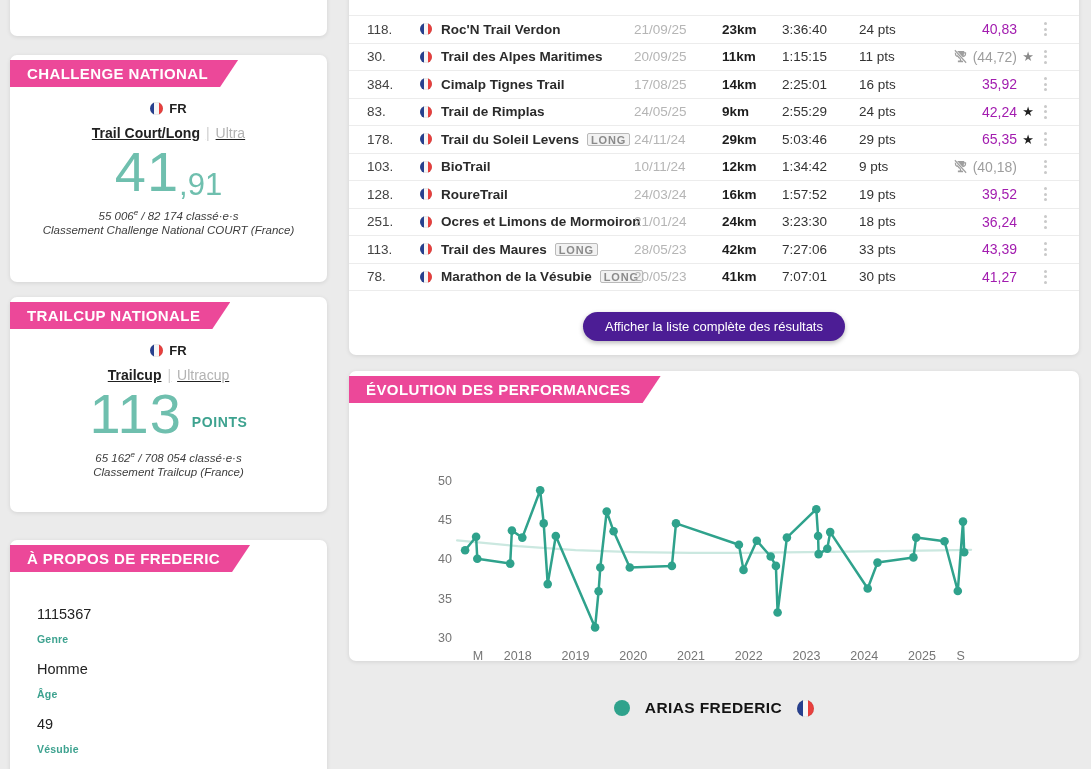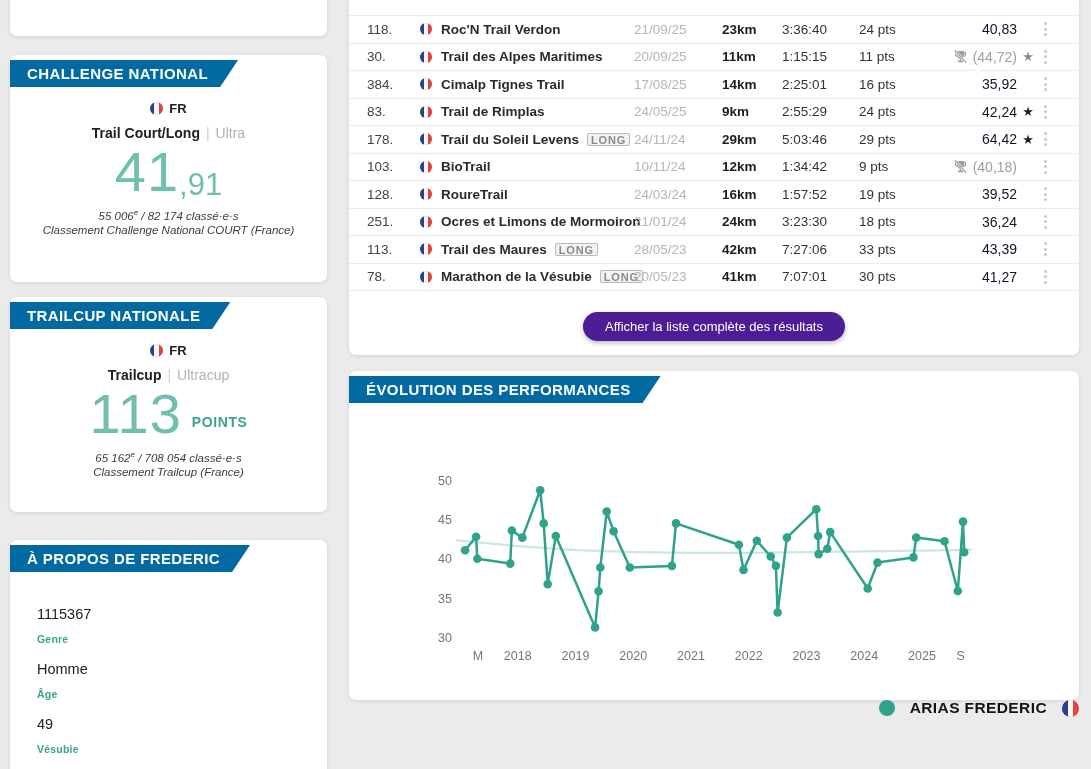--- a/index.html
+++ b/index.html
@@ -10,39 +10,39 @@
     font-family:"Liberation Sans","DejaVu Sans",sans-serif;
     color:#212121;
   }
   .card {
     position:absolute; background:#fff; border-radius:7px;
     box-shadow:0 1px 4px rgba(0,0,0,.10);
   }
   
   .ribbon {
     position:absolute; left:0; top:5px;
-    background:#0369a1; color:#fff;
+    background:#ec4899; color:#fff;
     font-weight:bold; font-size:15px; letter-spacing:.4px;
     padding:5px 30px 5px 17px; white-space:nowrap;
     clip-path:polygon(0 0,100% 0,calc(100% - 18px) 100%,0 100%);
   }
   
   #card-top-cut   { left:10px; top:-20px; width:317px; height:56px; }
   #card-challenge { left:10px; top:55px;  width:317px; height:227px; }
   #card-trailcup  { left:10px; top:297px; width:317px; height:215px; }
   #card-about     { left:10px; top:540px; width:317px; height:300px; }
   .side-body { text-align:center; padding-top:46px; }
   .flag-line { display:flex; justify-content:center; align-items:center; gap:6px; }
   .flag {
     display:inline-block; width:13px; height:13px; border-radius:50%;
     background:linear-gradient(90deg,#27408f 0 34%,#f6f6f6 34% 66%,#e8403e 66% 100%);
     box-shadow:inset 0 0 1px rgba(0,0,0,.25); flex:0 0 auto;
   }
   .flag-code { font-size:13px; font-weight:bold; color:#212121; }
-  .cat-line { margin-top:9px; font-size:14px; }
+  .cat-line { margin-top:9px; font-size:14px;text-decoration:underline; }
   .cat-active { font-weight:bold; color:#212121; }
   .cat-sep { color:#cfcfcf; margin:0 6px; }
   .cat-inactive { color:#b3b3b3; }
   .big-line { margin-top:2px; color:#6fbfae; line-height:1.05; }
   .big-main { font-size:56px; font-weight:300; letter-spacing:1px; }
   .big-dec  { font-size:31px; font-weight:300; position:relative; top:4px; }
   .points-label { font-size:14px; font-weight:bold; color:#3da28f; letter-spacing:.6px; margin-left:10px; position:relative; top:-6px; }
   .rank-line { margin-top:6px; font-style:italic; font-size:11.5px; color:#3c3c3c; }
   .classement-line { font-style:italic; font-size:11.5px; color:#3c3c3c; margin-top:2px; }
   sup { font-size:8px; }
@@ -61,39 +61,39 @@
   .c-flag .flag { width:12px; height:12px; }
   .c-name  { left:92px;  width:225px; font-weight:bold; color:#2b2b2b; white-space:nowrap; }
   .long-badge {
     margin-left:8px; font-size:11px; font-weight:bold; color:#8a8a8a; letter-spacing:.8px;
     border:1px solid #b9b9b9; background:#f2f2f2; border-radius:2px; padding:0 3px; line-height:12px; height:13px;
   }
   .c-date  { left:285px; width:52px;  color:#b5b5b5; }
   .c-km    { left:373px; width:52px;  font-weight:bold; color:#1d1d1d; }
   .c-time  { left:433px; width:60px;  color:#333; }
   .c-pts   { left:510px; width:55px;  color:#333; }
-  .c-score { left:560px; width:108px; justify-content:flex-end; gap:5px; color:#0f172a; font-size:14px; }
+  .c-score { left:560px; width:108px; justify-content:flex-end; gap:5px; color:#a21caf; font-size:14px; }
   .score-muted { color:#9e9e9e; }
   .c-star  { left:671px; width:16px;  font-size:13px; justify-content:center; }
   .star-black { color:#212121; }
   .star-gray  { color:#8a8a8a; }
   .c-dots  { left:691px; width:10px;  flex-direction:column; justify-content:center; gap:2.5px; }
   .dot { width:3px; height:3px; border-radius:50%; background:#c9c9c9; }
   .btn-pill {
     display:block; margin:21px auto 0; border:none; cursor:pointer;
     background:#4c1d95; color:#fff; font-size:13px;
     font-family:Liberation Sans, sans-serif; padding:7px 22px; border-radius:15px;
     box-shadow:0 2px 5px rgba(0,0,0,.28);
   }
   
-  #card-chart { left:349px; top:371px; width:730px; height:329px; }
+  #card-chart { left:349px; top:371px; width:730px; height:290px; }
   #perf-svg { position:absolute; left:10px; top:54px; }
   .legend {
     position:absolute; top:328px; left:0; width:100%;
-    display:flex; justify-content:flex-end; align-items:center; gap:15px;
+    display:flex; justify-content:center; align-items:center; gap:15px;
   }
   .legend-dot { width:16px; height:16px; border-radius:50%; background:#2fa28c; }
   .legend-name { font-size:15.5px; font-weight:bold; letter-spacing:.4px; color:#141414; }
   .legend .flag { width:17px; height:17px; }
   .tick-text { fill:#757575; font-size:12.5px; font-family:"Liberation Sans","DejaVu Sans",sans-serif; }
 </style>
 </head>
 <body>
 
 <div class="card" id="card-top-cut"></div>
@@ -269,21 +269,21 @@
         </span>
     <span class="cell c-name">
           <span>Trail du Soleil Levens</span>
           <span class="long-badge">LONG</span>
         </span>
     <span class="cell c-date">24/11/24</span>
     <span class="cell c-km">29km</span>
     <span class="cell c-time">5:03:46</span>
     <span class="cell c-pts">29 pts</span>
     <span class="cell c-score ">
-          <span>64,42</span>
+          <span>65,35</span>
         </span>
     <span class="cell c-star">
           <span class="star-black">★</span>
         </span>
     <span class="cell c-dots">
           <span class="dot"></span>
           <span class="dot"></span>
           <span class="dot"></span>
         </span>
       </div>

